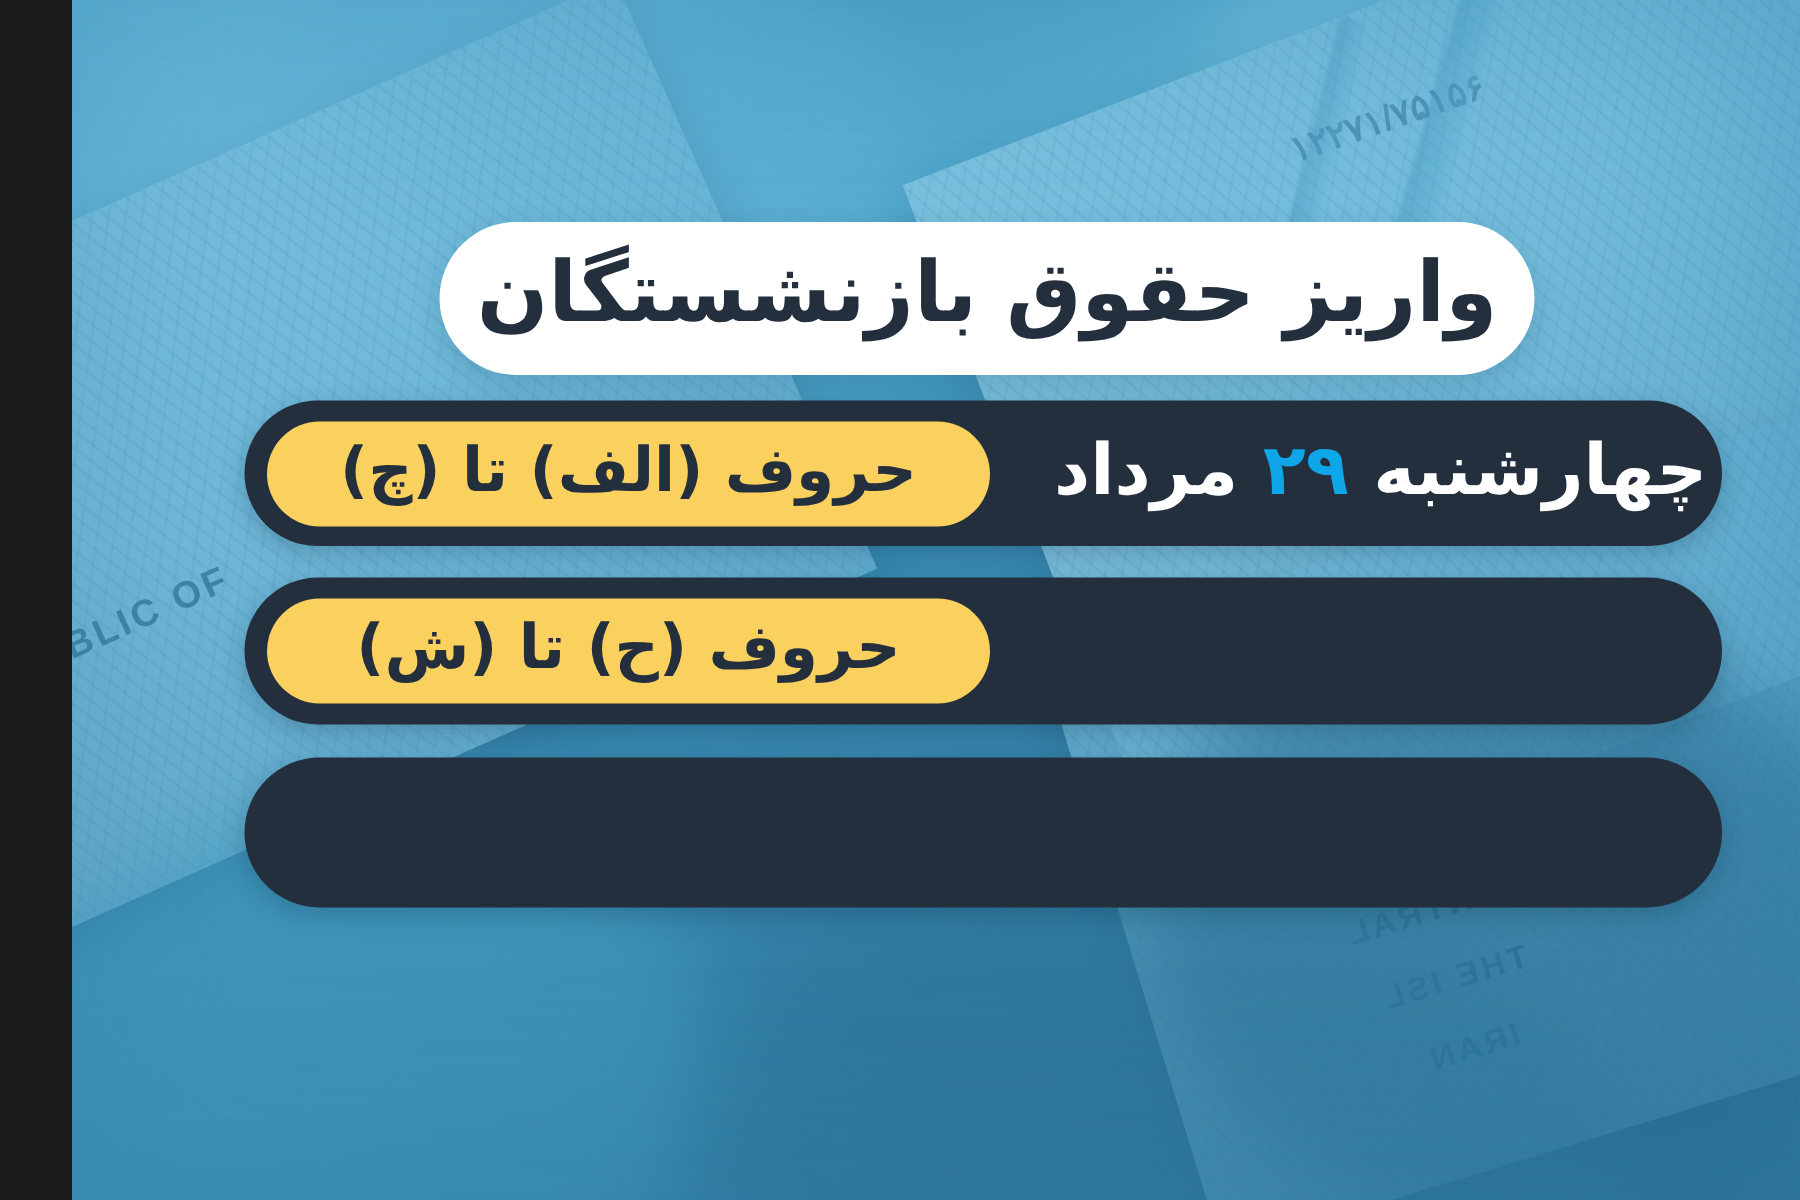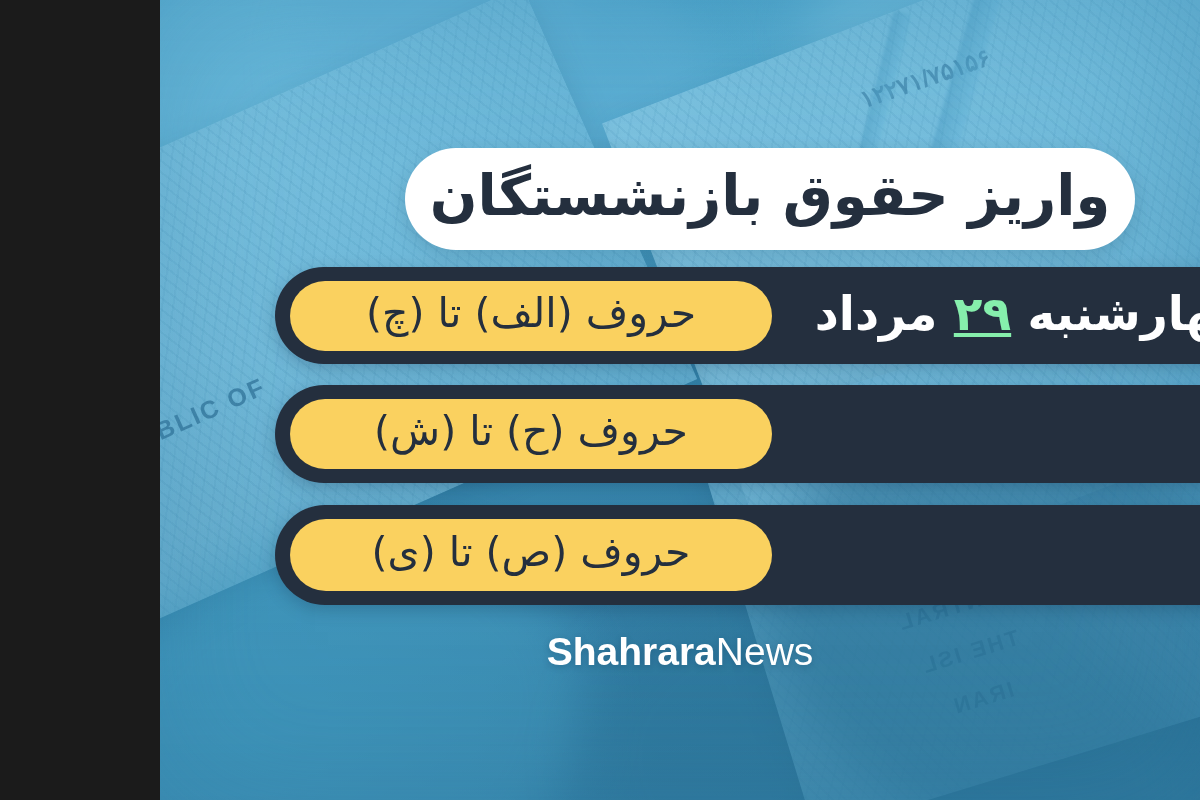--- a/index.html
+++ b/index.html
@@ -4,21 +4,21 @@
 <title>واریز حقوق بازنشستگان</title>
 <style>
   html, body {
     margin: 0;
     padding: 0;
     background: #1b1b1b;
   }
 
   .poster {
     position: relative;
-    width: 1040px;
+    width: 1152px;
     height: 800px;
     overflow: hidden;
     font-family: "DejaVu Sans", "Liberation Sans", sans-serif;
     background: #3e96c0;
     direction: rtl;
   }
 
   
   .bg-layer {
     position: absolute;
@@ -166,40 +166,40 @@
     flex: 0 0 auto;
     width: 455px;
     text-align: center;
     color: #ffffff;
     font-size: 47px;
     font-weight: 700;
     line-height: 1;
     padding-bottom: 4px;
     white-space: nowrap;
   }
-  .row-date .num { color: #86efac; text-decoration: underline; }
+  .row-date .num { color: #0ea5e9; }
 
   .pill {
     flex: 0 0 auto;
     margin-right: auto;
     margin-left: 15px;
     width: 482px;
     height: 70px;
     background: #fad15f;
     border-radius: 40px;
     display: flex;
     align-items: center;
     justify-content: center;
   }
   .row.r3 .pill { height: 72px; }
 
   .pill-text {
     color: #242f3e;
     font-size: 41px;
-    font-weight: 400;
+    font-weight: 700;
     line-height: 1;
     padding-bottom: 5px;
     white-space: nowrap;
   }
 
   .brand {
     position: absolute;
     left: 0; right: 0;
     top: 632px;
     text-align: center;
@@ -272,23 +272,17 @@
       </div>
     </div>
 
     <div class="row r2">
       <div class="pill">
         <span class="pill-text">حروف (ح) تا (ش)</span>
       </div>
     </div>
 
     <div class="row r3">
-      <div class="pill">
-        <span class="pill-text">حروف (ص) تا (ی)</span>
-      </div>
-    </div>
-
-    <div class="brand">
-      <span class="strong">Shahrara</span><span class="light">News</span>
-    </div>
+    </div>
+
 
   </div>
 </div>
 
 </body></html>

